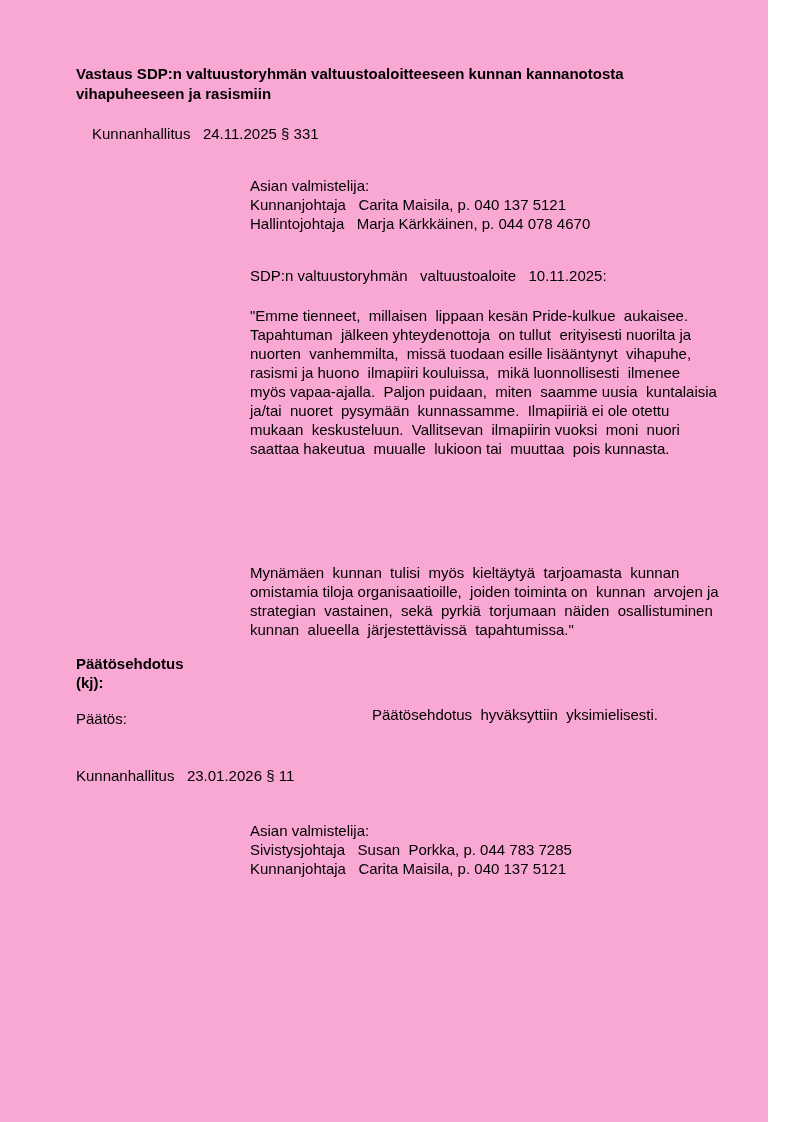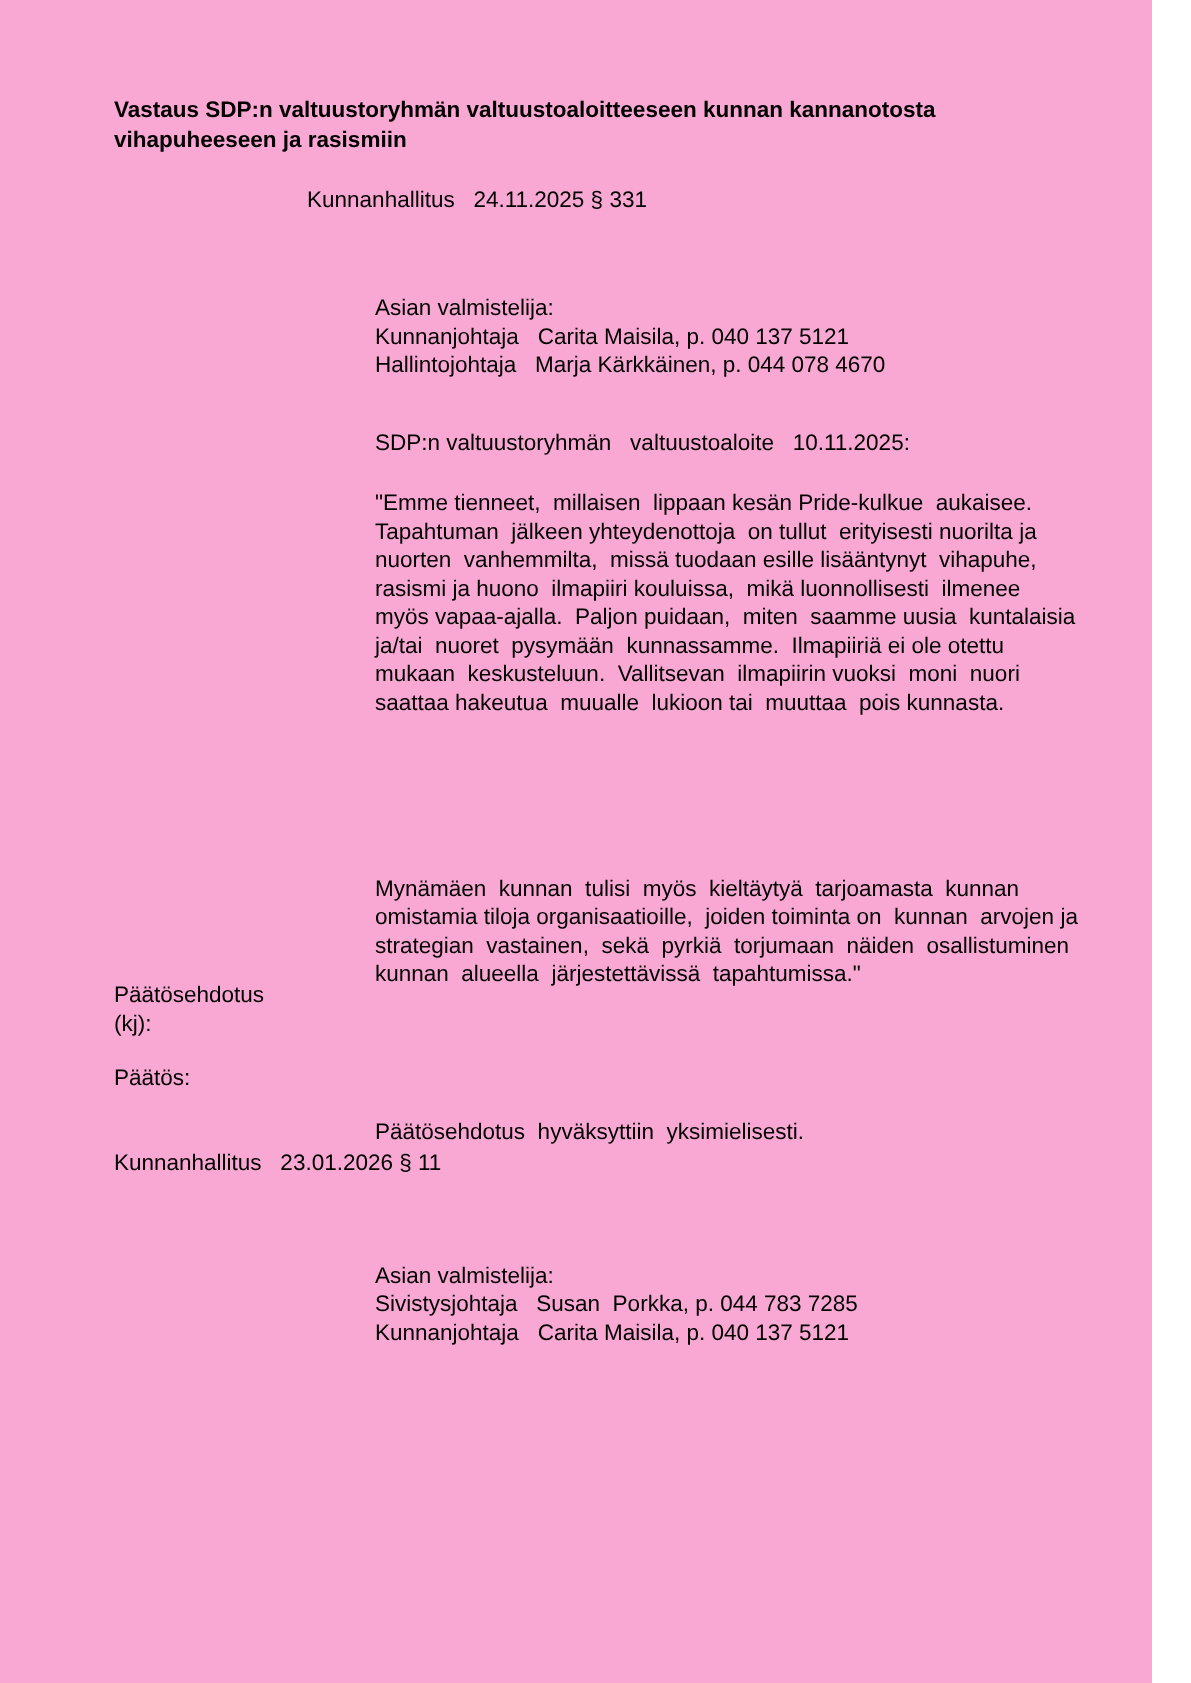--- a/index.html
+++ b/index.html
@@ -25,35 +25,34 @@
   .title {
     font-weight: bold;
     line-height: 20px;
     width: 660px;
   }
   .heading {
     width: 500px;
   }
   .body-col {
     width: 530px;
-    margin-top: 20px;
   }
   .label-col {
     width: 160px;
   }
 </style>
 </head>
 <body>
 
 <div class="page">
 
   <div class="abs title" style="left:76px; top:64px;">Vastaus SDP:n valtuustoryhmän valtuustoaloitteeseen kunnan kannanotosta
 vihapuheeseen ja rasismiin</div>
 
-  <div class="abs heading" style="left:68px; top:124px;text-align:center;">Kunnanhallitus   24.11.2025 § 331</div>
+  <div class="abs heading" style="left:92px; top:124px;">Kunnanhallitus   24.11.2025 § 331</div>
 
   <div class="abs body-col" style="left:250px; top:176px;">Asian valmistelija:
 Kunnanjohtaja   Carita Maisila, p. 040 137 5121
 Hallintojohtaja   Marja Kärkkäinen, p. 044 078 4670</div>
 
   <div class="abs body-col" style="left:250px; top:266px;">SDP:n valtuustoryhmän   valtuustoaloite   10.11.2025:</div>
 
   <div class="abs body-col" style="left:250px; top:306px;">"Emme tienneet,  millaisen  lippaan kesän Pride-kulkue  aukaisee.
 Tapahtuman  jälkeen yhteydenottoja  on tullut  erityisesti nuorilta ja
 nuorten  vanhemmilta,  missä tuodaan esille lisääntynyt  vihapuhe,
@@ -62,27 +61,27 @@
 ja/tai  nuoret  pysymään  kunnassamme.  Ilmapiiriä ei ole otettu
 mukaan  keskusteluun.  Vallitsevan  ilmapiirin vuoksi  moni  nuori
 saattaa hakeutua  muualle  lukioon tai  muuttaa  pois kunnasta.</div>
 
 
   <div class="abs body-col" style="left:250px; top:563px;">Mynämäen  kunnan  tulisi  myös  kieltäytyä  tarjoamasta  kunnan
 omistamia tiloja organisaatioille,  joiden toiminta on  kunnan  arvojen ja
 strategian  vastainen,  sekä  pyrkiä  torjumaan  näiden  osallistuminen
 kunnan  alueella  järjestettävissä  tapahtumissa."</div>
 
-  <div class="abs label-col" style="left:76px; top:654px;">Päätösehdotus
+  <div class="abs label-col" style="left:76px; top:654px;font-weight:bold;">Päätösehdotus
 (kj):</div>
 
 
   <div class="abs label-col" style="left:76px; top:709px;">Päätös:</div>
 
-  <div class="abs body-col" style="left:250px; top:725px;">Päätösehdotus  hyväksyttiin  yksimielisesti.</div>
+  <div class="abs body-col" style="left:250px; top:705px;text-align:center;">Päätösehdotus  hyväksyttiin  yksimielisesti.</div>
 
   <div class="abs heading" style="left:76px; top:766px;">Kunnanhallitus   23.01.2026 § 11</div>
 
   <div class="abs body-col" style="left:250px; top:821px;">Asian valmistelija:
 Sivistysjohtaja   Susan  Porkka, p. 044 783 7285
 Kunnanjohtaja   Carita Maisila, p. 040 137 5121</div>
 
 
 
 </div>

